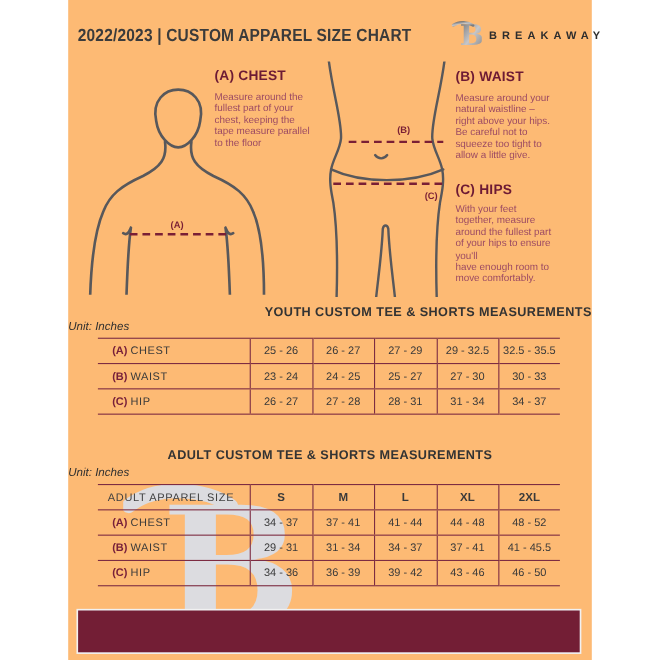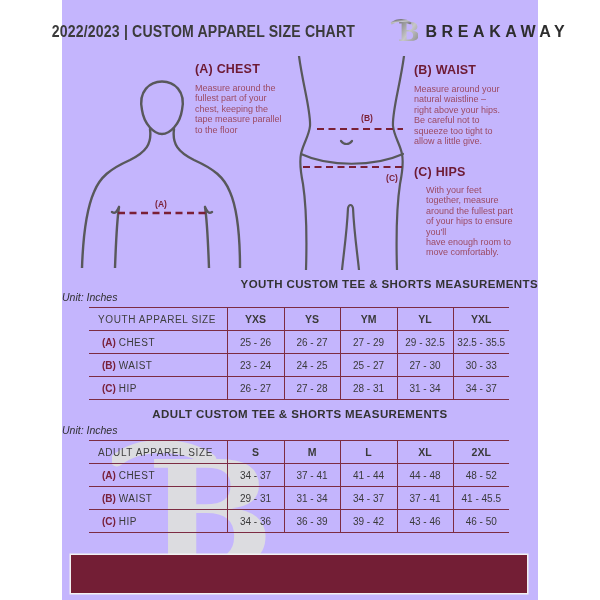--- a/index.html
+++ b/index.html
@@ -3,33 +3,33 @@
 <meta charset="utf-8">
 <style>
   html,body { margin:0; padding:0; }
   body {
     width:600px; height:600px; position:relative; overflow:hidden;
     background:#ffffff;
     font-family:"Liberation Sans", sans-serif;
   }
   .page {
     position:absolute; left:62px; top:0; width:476px; height:600px;
-    background:#c4b5fd;
+    background:#fdba74;
   }
   
   .header {
     position:absolute; left:0; top:15px; width:100%;
     display:flex; justify-content:center; align-items:center; gap:15px;
   }
   .doc-title {
     font-size:16px; font-weight:bold; color:#3b3b3b; letter-spacing:0.2px;
     transform:scaleX(0.88); transform-origin:center; white-space:nowrap;
   }
   .brand-wrap { display:flex; align-items:center; gap:7px; }
-  .brand-name { font-size:16px; font-weight:bold; letter-spacing:4.6px; color:#2d2d2d; }
+  .brand-name { font-size:10px; font-weight:bold; letter-spacing:4.6px; color:#2d2d2d; }
   
   .fig { position:absolute; }
   .g-head {
     position:absolute; font-size:12.5px; font-weight:bold; color:#6d1a34;
     letter-spacing:0.2px; z-index:1;
   }
   .g-body {
     position:absolute; font-size:9px; color:#9c4a63;
     line-height:10.4px; white-space:pre-line; z-index:1;
   }
@@ -138,21 +138,21 @@
 
   <div class="g-head" style="left:352px; top:63px;">(B) WAIST</div>
   <div class="g-body" style="left:352px; top:84px; width:120px;">Measure around your
 natural waistline –
 right above your hips.
 Be careful not to
 squeeze too tight to
 allow a little give.</div>
 
   <div class="g-head" style="left:352px; top:165px;">(C) HIPS</div>
-  <div class="g-body" style="left:364px; top:185px; width:120px;">With your feet
+  <div class="g-body" style="left:352px; top:185px; width:120px;">With your feet
 together, measure
 around the fullest part
 of your hips to ensure
 you'll
 have enough room to
 move comfortably.</div>
 
   <div class="watermark">
     <svg width="160" height="175" viewBox="0 0 160 175">
       <text x="35" y="150" font-family="DejaVu Serif, serif" font-size="150" font-weight="bold" fill="#dcdce0">B</text>
@@ -166,28 +166,20 @@
   <table class="size-table" style="top:307px;">
     <colgroup>
         <col style="width:138px">
         <col style="width:57px">
         <col style="width:56px">
         <col style="width:57px">
         <col style="width:56px">
         <col style="width:56px">
       </colgroup>
     <tbody>
-        <tr class="hd">
-      <td class="lbl">YOUTH APPAREL SIZE</td>
-      <td>YXS</td>
-      <td>YS</td>
-      <td>YM</td>
-      <td>YL</td>
-      <td>YXL</td>
-    </tr>
     <tr>
       <td class="lbl"><span class="pfx">(A)</span> <span class="rlabel">CHEST</span></td>
       <td>25 - 26</td>
       <td>26 - 27</td>
       <td>27 - 29</td>
       <td>29 - 32.5</td>
       <td>32.5 - 35.5</td>
     </tr>
     <tr>
       <td class="lbl"><span class="pfx">(B)</span> <span class="rlabel">WAIST</span></td>

